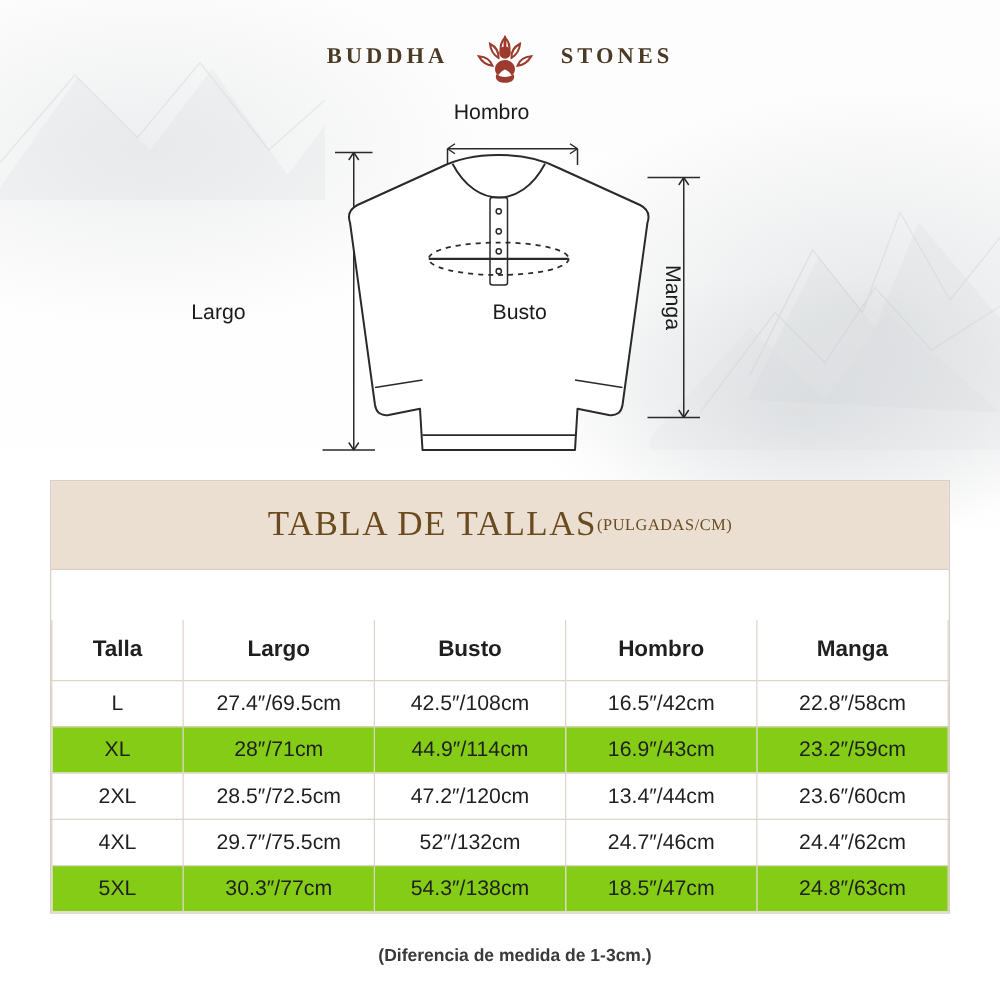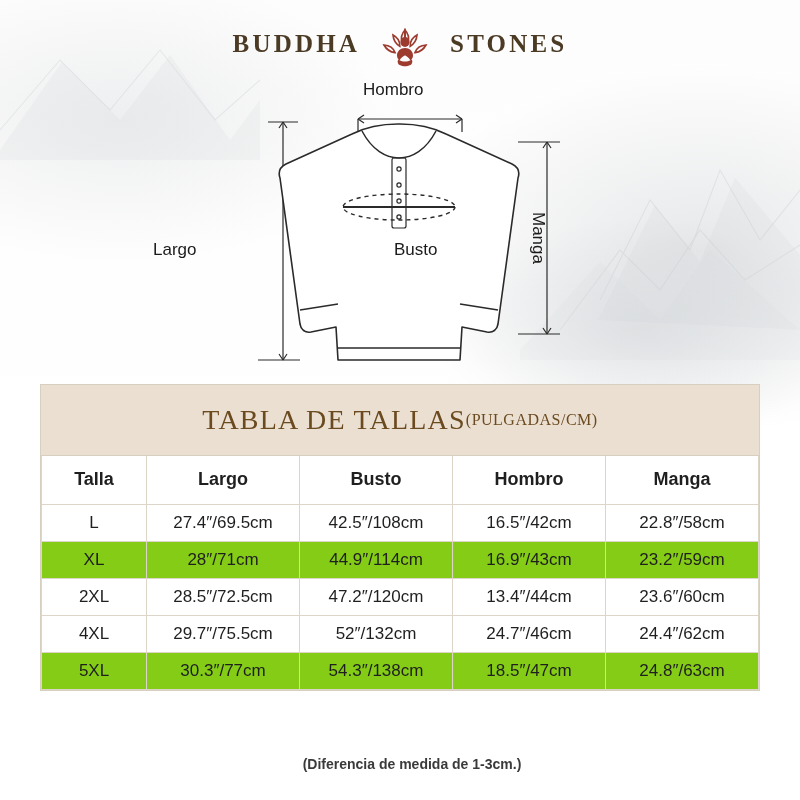--- a/index.html
+++ b/index.html
@@ -28,21 +28,21 @@
   .brand {
     position: absolute;
     top: 18px; left: 0; right: 0;
     display: flex;
     align-items: center;
     justify-content: center;
     gap: 14px;
   }
   .brand-word {
     font-family: "Liberation Serif", serif;
-    font-size: 25px;
+    font-size: 18px;
     letter-spacing: 3.2px;
     color: #4b3a24;
     font-weight: 700;
     text-align: center;
   }
   .lotus {
     width: 62px; height: 52px;
     position: relative;
     top: 2px;
   }
@@ -83,28 +83,29 @@
     border-bottom: 1px solid #d8cfc3;
   }
   .title-main {
     font-family: "Liberation Serif", serif;
     font-size: 28px;
     letter-spacing: 1.2px;
     color: #6b4a20;
   }
   .title-sub {
     font-family: "Liberation Serif", serif;
-    font-size: 16px;
+    font-size: 13px;
     letter-spacing: 0.5px;
     color: #6b4a20;
   }
   table {
     border-collapse: collapse;
     width: 100%;
     table-layout: fixed;
+    margin-top: 40px;
   }
   th, td {
     border: 1px solid #ded5c9;
     text-align: center;
     color: #1f1f1f;
     font-size: 17px;
     font-family: "Liberation Sans", sans-serif;
   }
   thead th {
     height: 48px;

